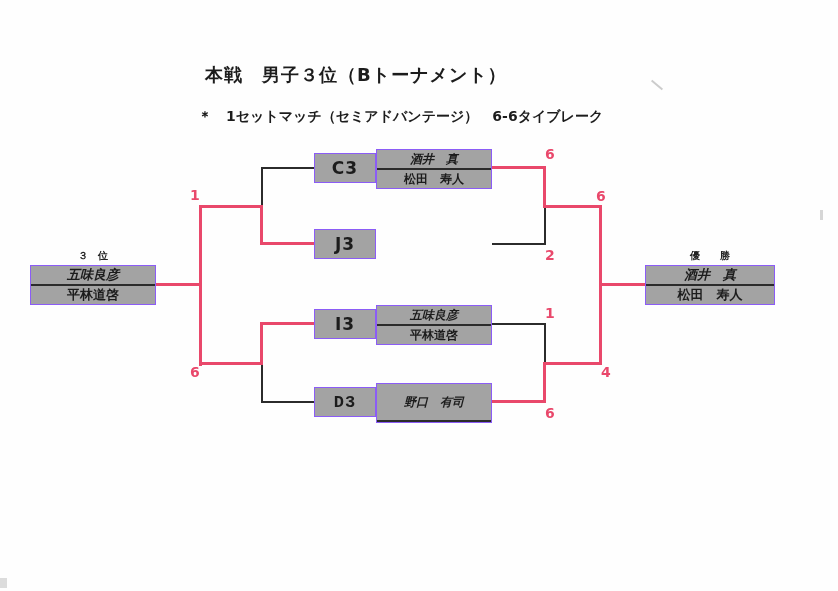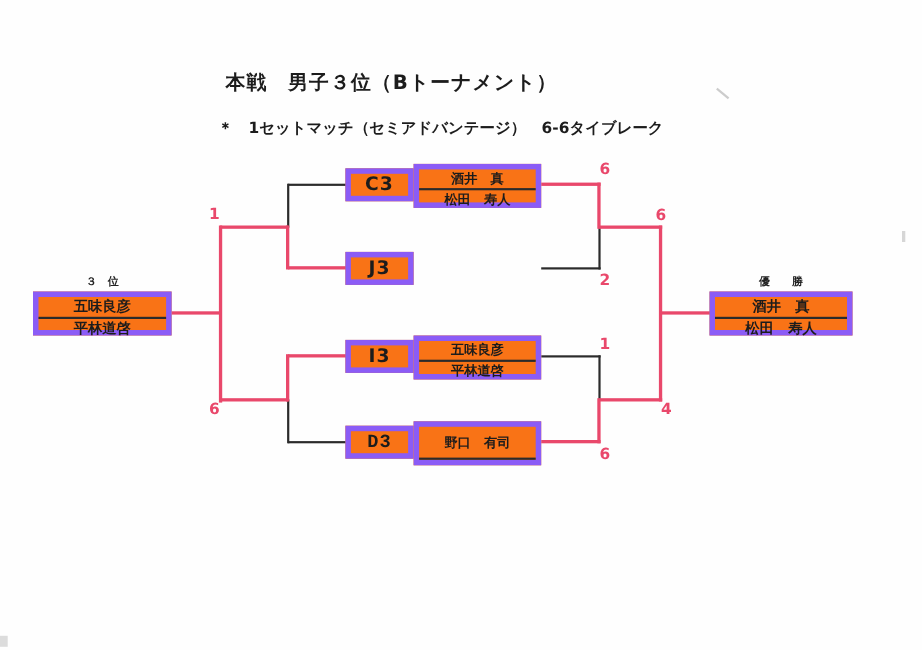--- a/index.html
+++ b/index.html
@@ -24,22 +24,22 @@
     position: absolute;
     font-weight: bold;
     font-size: 14px;
     color: #1c1c1c;
     white-space: nowrap;
   }
   .line { position: absolute; background: #2b2b2b; }
   .line.red { background: #e9486b; }
   .box {
     position: absolute;
-    border: 5px solid #8b5cf6;
-    background: #f97316;
+    border: 1px solid #8b5cf6;
+    background: #a3a3a3;
   }
   .code-box {
     width: 62px;
     height: 30px;
     display: flex;
     align-items: center;
     justify-content: center;
     font-weight: bold;
     font-size: 17px;
     letter-spacing: 1px;
@@ -54,21 +54,21 @@
   .team-box .row {
     flex: 1;
     display: flex;
     align-items: center;
     justify-content: center;
     font-weight: bold;
     font-size: 12px;
     color: #1c1c1c;
     white-space: nowrap;
   }
-  .team-box .row:first-child { border-bottom: 2px solid #2b2b2b; }
+  .team-box .row:first-child { border-bottom: 2px solid #2b2b2b; font-style: italic; }
   .result-box .row { font-size: 13px; }
   .score {
     position: absolute;
     color: #e9486b;
     font-weight: bold;
     font-size: 14px;
   }
   .side-label {
     position: absolute;
     font-size: 10px;

